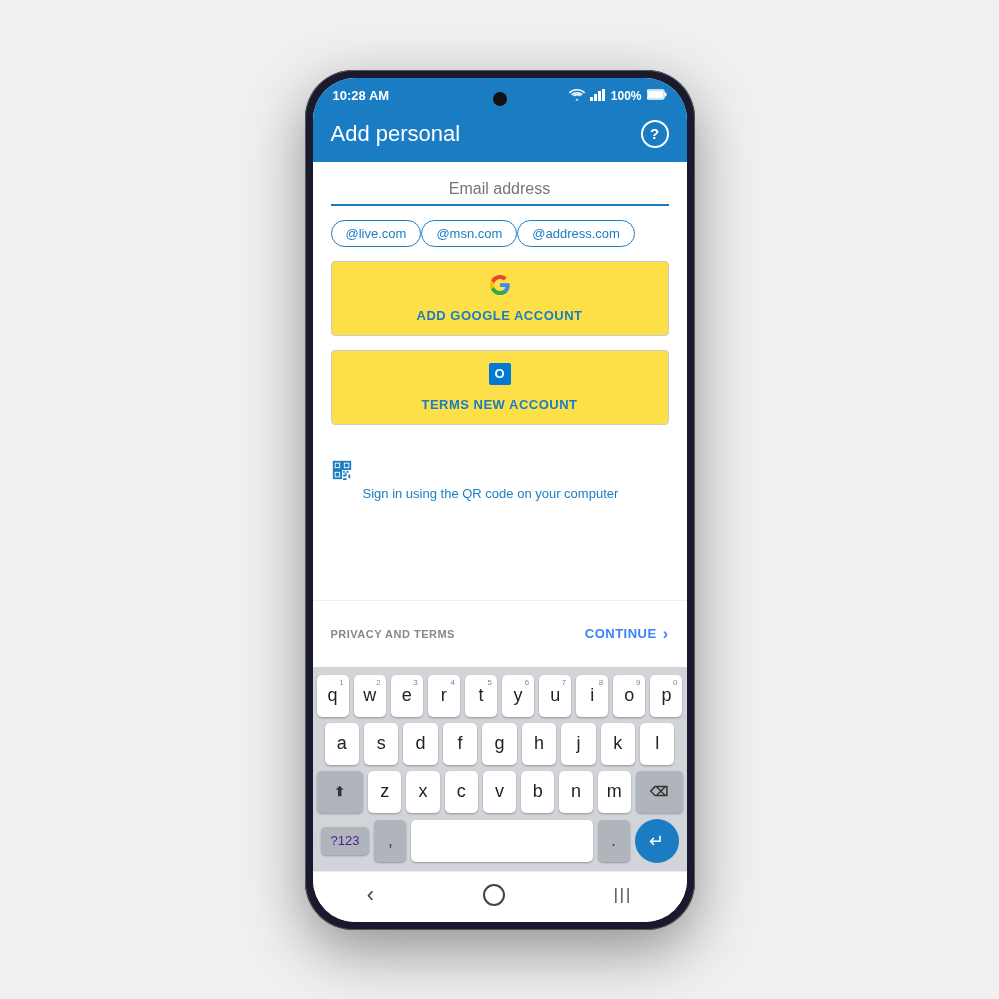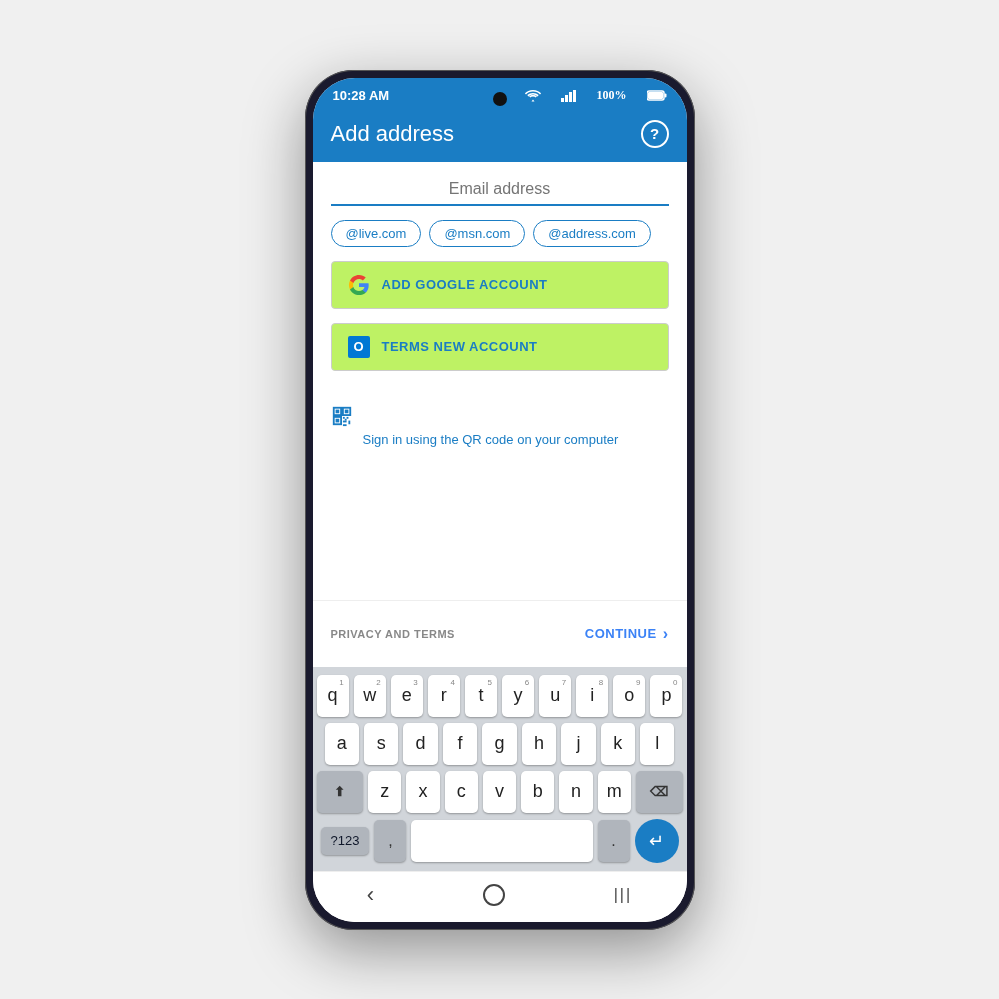--- a/index.html
+++ b/index.html
@@ -43,25 +43,23 @@
       padding: 8px 20px 4px 20px;
       height: 32px;
     }
     .status-time {
       color: #ffffff;
       font-size: 13px;
       font-weight: 600;
     }
     .status-icons {
       display: flex;
-      align-items: center;
-      gap: 20px;
+      gap: 5px;
       color: #fff;
       font-size: 12px;
-      font-family: Liberation Serif, serif;
     }
     .camera-notch {
       width: 14px;
       height: 14px;
       background: #111;
       border-radius: 50%;
       position: absolute;
       top: 14px;
       left: 50%;
       transform: translateX(-50%);
@@ -117,42 +115,43 @@
       color: #aaa;
       width: 100%;
       outline: none;
       border: none;
       background: transparent;
       text-align: center;
     }
 
     .email-chips {
       display: flex;
-      gap: 8px;
+      gap: 0;
       flex-wrap: wrap;
       align-items: flex-end;
     }
     .chip {
       border: 1.5px solid #1a7dc4;
       color: #1a7dc4;
       border-radius: 20px;
       padding: 5px 14px;
       font-size: 13px;
       cursor: pointer;
     }
 
     .action-btn {
       border: 1.5px solid #ccc;
       border-radius: 4px;
       padding: 12px 16px;
       display: flex;
       align-items: center;
       gap: 12px;
       cursor: pointer;
-      background: #bef264;
+      background: #fde047;
+      flex-direction: column;
     }
     .action-btn-label {
       font-size: 13px;
       font-weight: 700;
       letter-spacing: 0.5px;
       color: #1a7dc4;
     }
 
     .qr-row {
       display: flex;
@@ -264,21 +263,21 @@
     }
     .kb-sym {
       background: #b0b5bc;
       border-radius: 5px;
       height: 28px;
       padding: 0 10px;
       display: flex;
       align-items: center;
       justify-content: center;
       font-size: 13px;
-      color: #0f172a;
+      color: #4c1d95;
       cursor: pointer;
       box-shadow: 0 1px 2px rgba(0,0,0,0.3);
     }
     .kb-comma {
       background: #b0b5bc;
       border-radius: 5px;
       height: 42px;
       width: 32px;
       display: flex;
       align-items: center;
@@ -371,21 +370,21 @@
 
         <svg width="20" height="11" viewBox="0 0 20 11" fill="white">
           <rect x="0" y="1" width="17" height="9" rx="2" fill="none" stroke="white" stroke-width="1.5"></rect>
           <rect x="17.5" y="3.5" width="2" height="4" rx="1" fill="white"></rect>
           <rect x="1" y="2" width="15" height="7" rx="1" fill="white"></rect>
         </svg>
       </div>
     </div>
 
     <div class="app-bar">
-      <span class="app-title">Add address</span>
+      <span class="app-title">Add personal</span>
       <div class="help-btn">
         <span>?</span>
       </div>
     </div>
 
     <div class="content">
 
       <div class="email-input-wrapper">
         <input class="email-input" type="text" placeholder="Email address" style="">
       </div>

